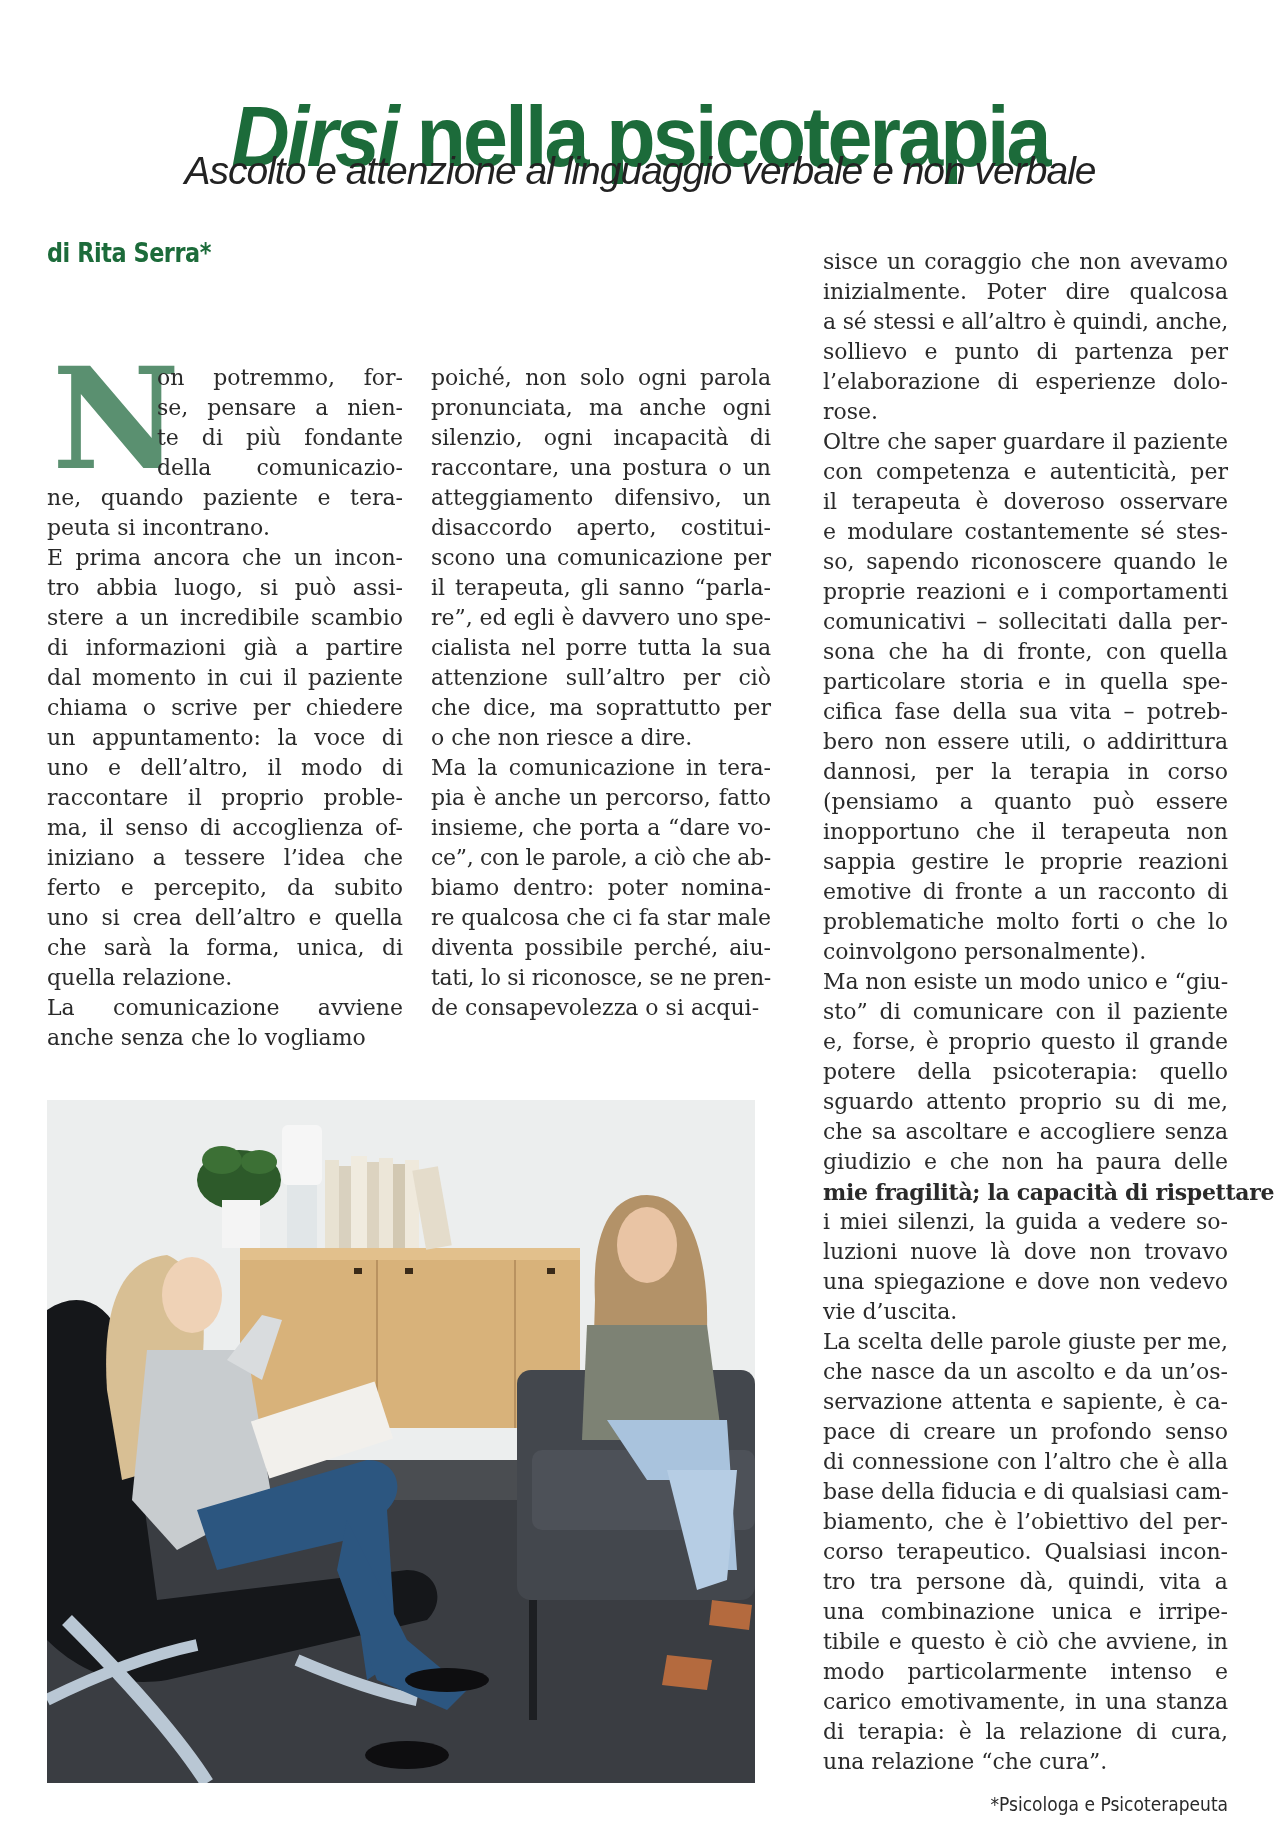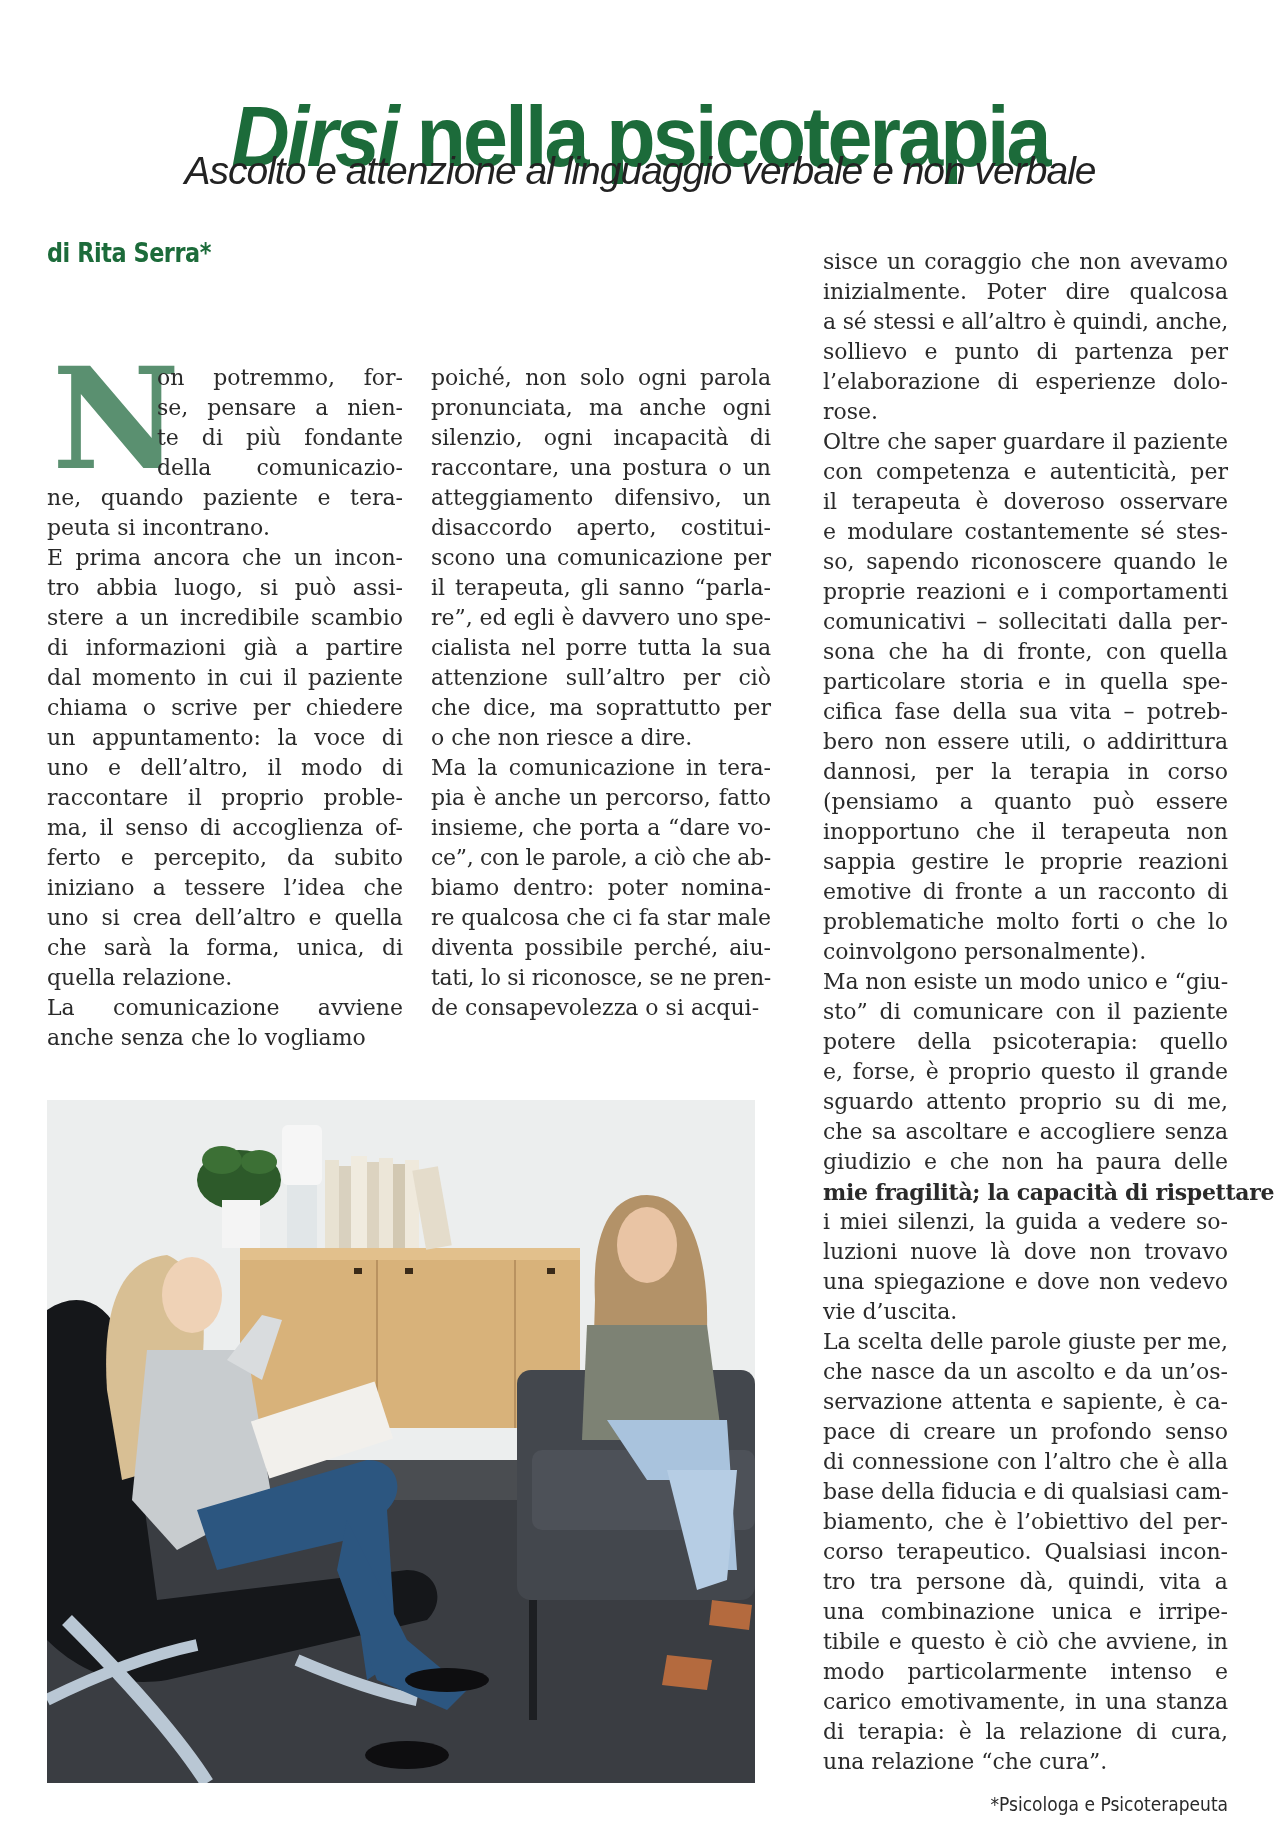--- a/index.html
+++ b/index.html
@@ -65,22 +65,22 @@
     <div class="line">E prima ancora che un incon-</div>
     <div class="line">tro abbia luogo, si può assi-</div>
     <div class="line">stere a un incredibile scambio</div>
     <div class="line">di informazioni già a partire</div>
     <div class="line">dal momento in cui il paziente</div>
     <div class="line">chiama o scrive per chiedere</div>
     <div class="line">un appuntamento: la voce di</div>
     <div class="line">uno e dell’altro, il modo di</div>
     <div class="line">raccontare il proprio proble-</div>
     <div class="line">ma, il senso di accoglienza of-</div>
+    <div class="line">iniziano a tessere l’idea che</div>
     <div class="line">ferto e percepito, da subito</div>
-    <div class="line">iniziano a tessere l’idea che</div>
     <div class="line">uno si crea dell’altro e quella</div>
     <div class="line">che sarà la forma, unica, di</div>
     <div class="line last">quella relazione.</div>
     <div class="line">La comunicazione avviene</div>
     <div class="line last">anche senza che lo vogliamo</div>
   </div>
 <div class="col col2">
     <div class="line">poiché, non solo ogni parola</div>
     <div class="line">pronunciata, ma anche ogni</div>
     <div class="line">silenzio, ogni incapacità di</div>
@@ -124,22 +124,22 @@
     <div class="line">bero non essere utili, o addirittura</div>
     <div class="line">dannosi, per la terapia in corso</div>
     <div class="line">(pensiamo a quanto può essere</div>
     <div class="line">inopportuno che il terapeuta non</div>
     <div class="line">sappia gestire le proprie reazioni</div>
     <div class="line">emotive di fronte a un racconto di</div>
     <div class="line">problematiche molto forti o che lo</div>
     <div class="line last">coinvolgono personalmente).</div>
     <div class="line" style="letter-spacing: -0.0964286px;">Ma non esiste un modo unico e “giu-</div>
     <div class="line">sto” di comunicare con il paziente</div>
+    <div class="line">e, forse, è proprio questo il grande</div>
     <div class="line">potere della psicoterapia: quello</div>
-    <div class="line">e, forse, è proprio questo il grande</div>
     <div class="line">sguardo attento proprio su di me,</div>
     <div class="line">che sa ascoltare e accogliere senza</div>
     <div class="line">giudizio e che non ha paura delle</div>
     <div class="line" style="letter-spacing: -0.318359px; font-weight: bold;">mie fragilità; la capacità di rispettare</div>
     <div class="line">i miei silenzi, la guida a vedere so-</div>
     <div class="line">luzioni nuove là dove non trovavo</div>
     <div class="line">una spiegazione e dove non vedevo</div>
     <div class="line last">vie d’uscita.</div>
     <div class="line" style="letter-spacing: -0.0663007px;">La scelta delle parole giuste per me,</div>
     <div class="line">che nasce da un ascolto e da un’os-</div>

